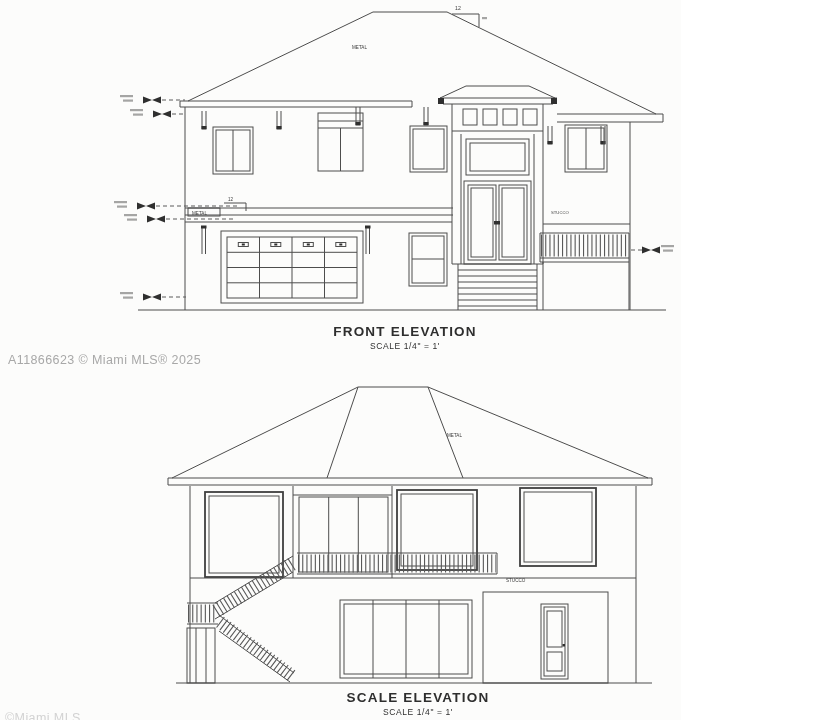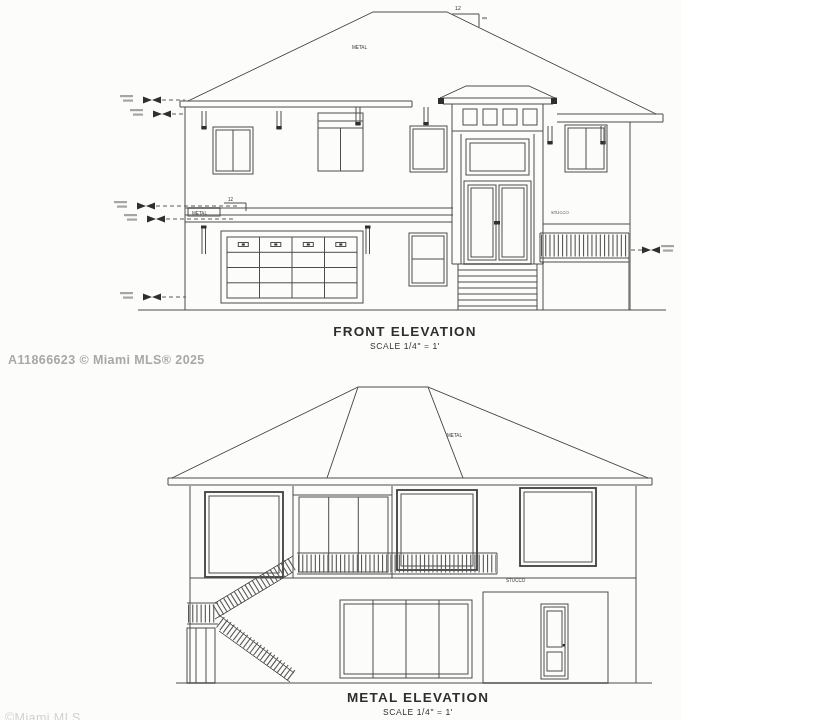--- a/index.html
+++ b/index.html
@@ -238,21 +238,21 @@
       </g>
     </g>
   </svg>
 
   <div class="title-block" style="left:255px;top:324px;width:300px;">
     <div class="title-main">FRONT ELEVATION</div>
     <div class="title-scale">SCALE 1/4" = 1'</div>
   </div>
 
   <div class="title-block" style="left:268px;top:690px;width:300px;">
-    <div class="title-main">METAL ELEVATION</div>
+    <div class="title-main">SCALE ELEVATION</div>
     <div class="title-scale">SCALE 1/4" = 1'</div>
   </div>
 
-  <div class="wm" style="left:8px;top:353px;font-weight:bold;">A11866623 © Miami MLS® 2025</div>
+  <div class="wm" style="left:8px;top:353px;">A11866623 © Miami MLS® 2025</div>
 
   <div class="wm-bottom" style="left:5px;top:711px;">©Miami MLS</div>
 
 </div>
 
 </body></html>

